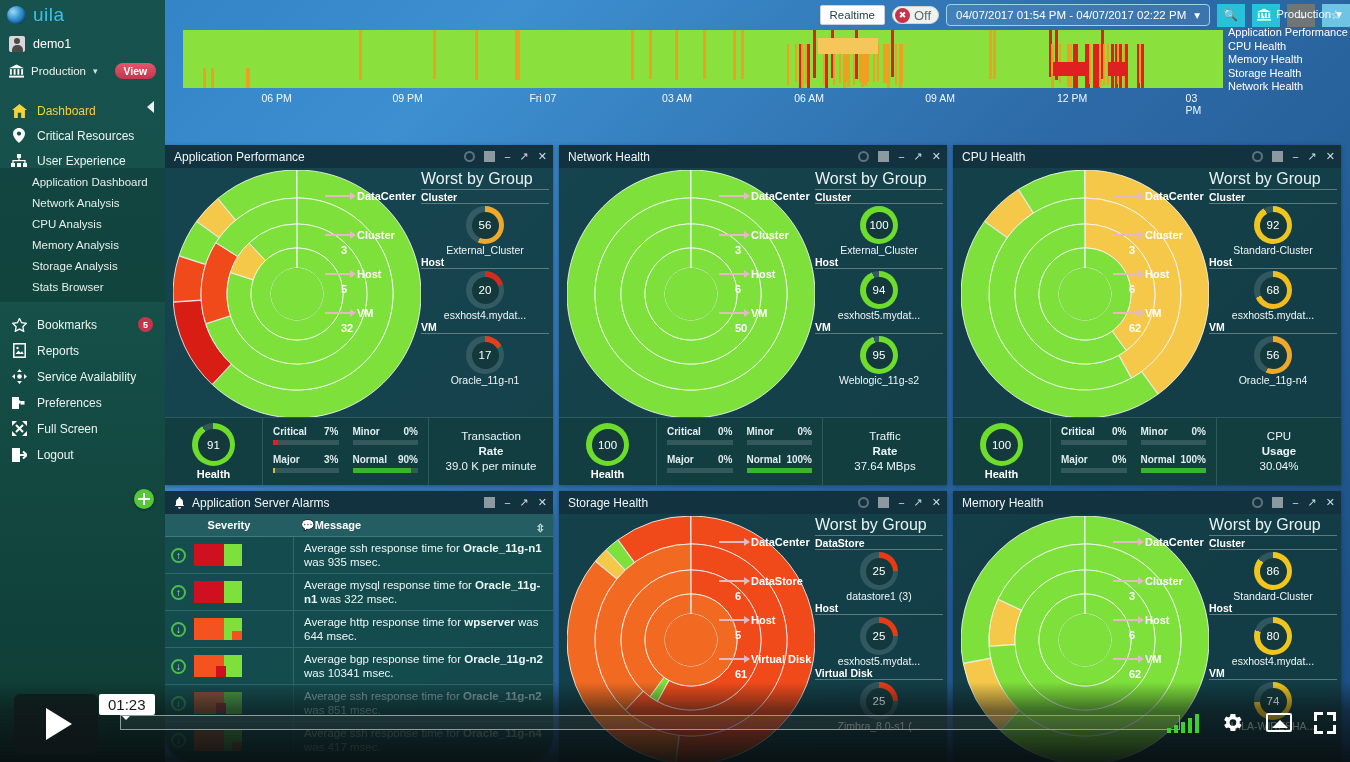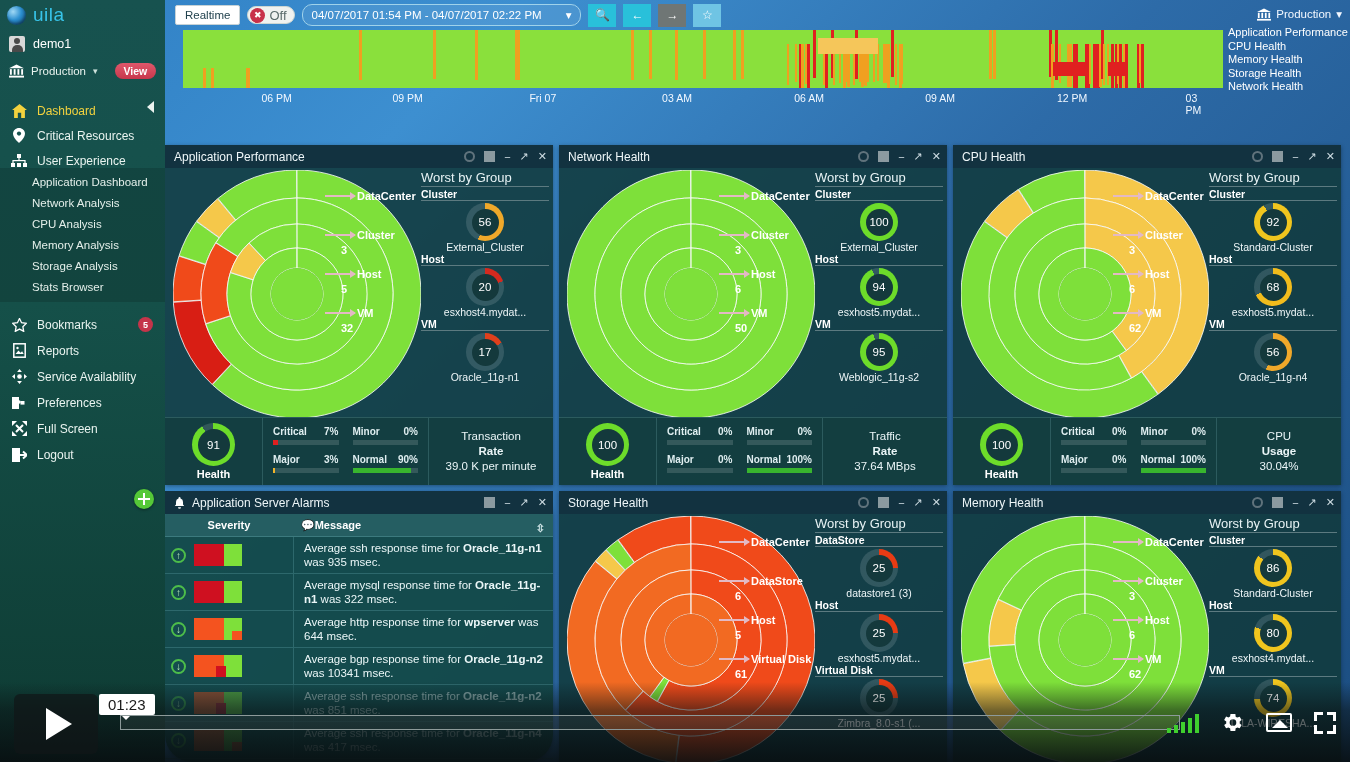--- a/index.html
+++ b/index.html
@@ -62,34 +62,34 @@
     position:absolute; left: 147px; top: 101px; width: 0; height: 0;
     border-top: 6px solid transparent; border-bottom: 6px solid transparent; border-right: 7px solid #eaf3f0;
     z-index: 40;
   }
   .green-fab {
     position:absolute; left: 134px; top: 489px; width: 20px; height: 20px; border-radius: 50%;
     background:#55c838; display:flex;align-items:center;justify-content:center; z-index:41;
     box-shadow: 0 1px 3px rgba(0,0,0,.4);
   }
   
-  #topbar { position:absolute; left: 165px; top: 0; right: 0; height: 30px; display:flex; align-items:center; gap:7px; padding-left: 10px; }
+  #topbar { position:absolute; left: 165px; top: 0; right: 0; height: 30px; display:flex; align-items:center; gap:7px; padding-left: 10px; justify-content: flex-end; }
   .rt-btn {
     background:#fff; color:#22424e; font-size:11.5px; padding: 3px 9px; border-radius:2px;
     border:1px solid #c6d2d6;
   }
   .toggle {
     display:flex; align-items:center; background:#f0f2f0; border-radius:11px; height: 18px; padding: 0 2px; gap:4px;
     border:1px solid #cdd6d2;
   }
   .toggle .knob { width: 15px; height: 15px; border-radius:50%; background:#c8314a; color:#fff; font-size:9px; display:flex;align-items:center;justify-content:center;}
   .toggle .lbl { font-size: 13px; color:#5a6b6b; padding-right: 5px; }
   .date-box {
-    background: rgba(255,255,255,.08); border:1px solid #9fd2ea; border-radius:10px;
-    color:#fff; font-size:11.5px; padding: 3px 9px; display:flex; align-items:center; gap:24px;
+    background: rgba(255,255,255,.08); border:1px solid #9fd2ea; border-radius:4px;
+    color:#fff; font-size:11.5px; padding: 3px 9px; display:flex; align-items:center; gap:8px;
   }
   .tb-btn { width: 28px; height: 23px; display:flex; align-items:center; justify-content:center; color:#fff; font-size: 12px; }
   .tb-btn.cy { background:#29c0da; }
   .tb-btn.gr { background:#6f7675; }
   .tb-btn.lt { background:#6fc4e4; }
   .prod-menu { position:absolute; right: 8px; top: 7px; display:flex; align-items:center; gap:5px; font-size:11.5px; color:#f2f8ff;}
   
   #timeline { position:absolute; left: 183px; top: 30px; width: 1040px; height: 78px; }
   #timeline .band { position:absolute; left:0; top:0; right:0; height: 58px; overflow:hidden; background:#7ee03a;}
   #timeline .axis { position:absolute; left:0; right:0; top: 58px; height: 20px; }
@@ -105,21 +105,21 @@
   .panel-head .ttl { flex: 1; }
   .hd-icons { display:flex; align-items:center; gap: 9px; color:#cfdde3; font-size: 11px; }
   .hd-dot { width: 11px; height: 11px; border-radius:50%; border:2px solid #60737c; display:block;}
   .hd-sq { width: 11px; height: 11px; background:#8b9aa0; display:block;}
   .panel-body { position:absolute; left:0; right:0; top: 23px; bottom: 0; }
   .sun-wrap { position:absolute; left: 0; top: 0; bottom: 0; right: 140px; }
   .legend-col {
     position:absolute; right: 0; top: 2px; width: 140px; bottom: 0;
     font-size: 10.5px;
   }
-  .wbg-title { font-size: 13px; color:#e8f3f5; border-bottom:1px solid #5c7a80; padding-bottom:1px; margin-bottom: 1px; }
+  .wbg-title { font-size: 16px; color:#e8f3f5; border-bottom:1px solid #5c7a80; padding-bottom:1px; margin-bottom: 1px; }
   .grp-label { font-size: 10.5px; font-weight:bold; color:#fff; border-bottom:1px solid #5c7a80; }
   .donut-wrap { display:flex; flex-direction:column; align-items:center; padding: 2px 0 0; }
   .donut { width: 38px; height: 38px; border-radius: 50%; display:flex; align-items:center; justify-content:center; position:relative;}
   .donut .hole { width: 27px; height: 27px; border-radius:50%; background: rgba(20,57,60,1); display:flex;align-items:center;justify-content:center;font-size:11.5px;color:#fff;}
   .grp-name { font-size: 10.5px; color:#eef6f8; text-align:center; white-space:nowrap; overflow:hidden; }
   
   .ring-labels { position:absolute; right: 0; top: 22px; width: 96px; }
   .ring-row { position:relative; height: 39px; }
   .ring-row .nm { position:absolute; left: 42px; top: 0; font-size: 11px; font-weight:bold; color:#fff; white-space:nowrap;}
   .ring-row .ct { position:absolute; left: 26px; top: 15px; font-size: 11px; font-weight:bold; color:#fff;}

